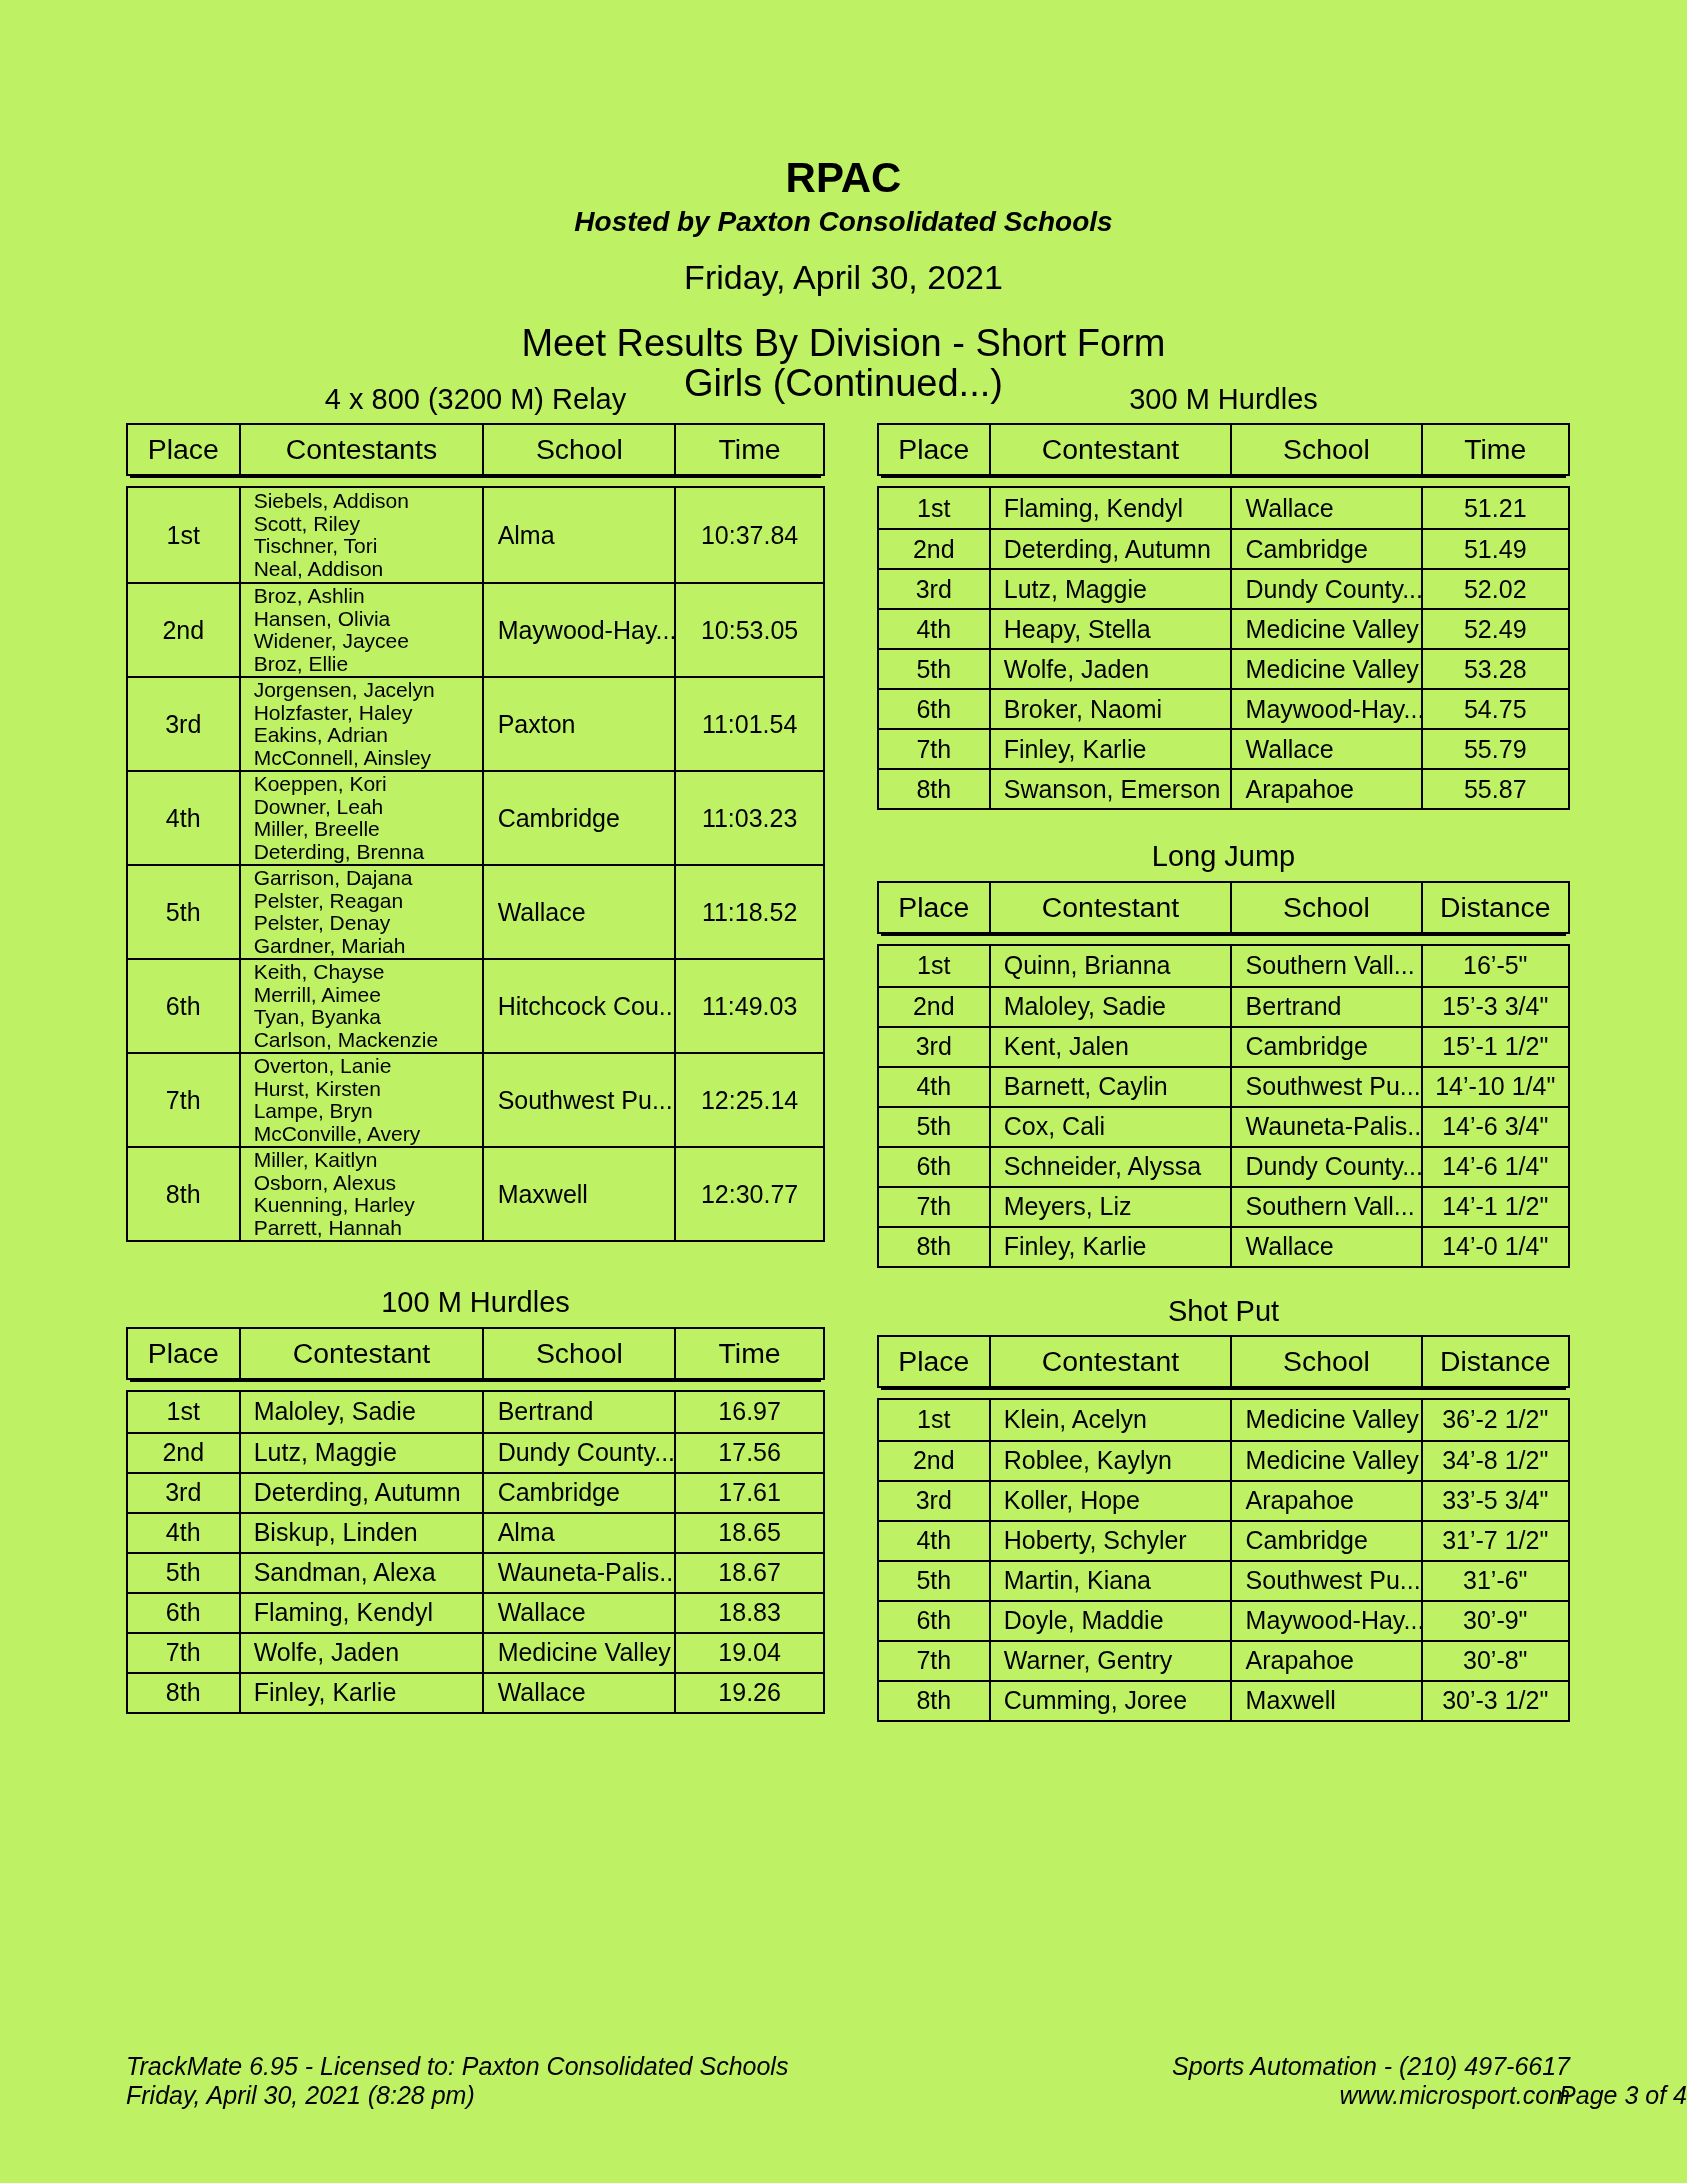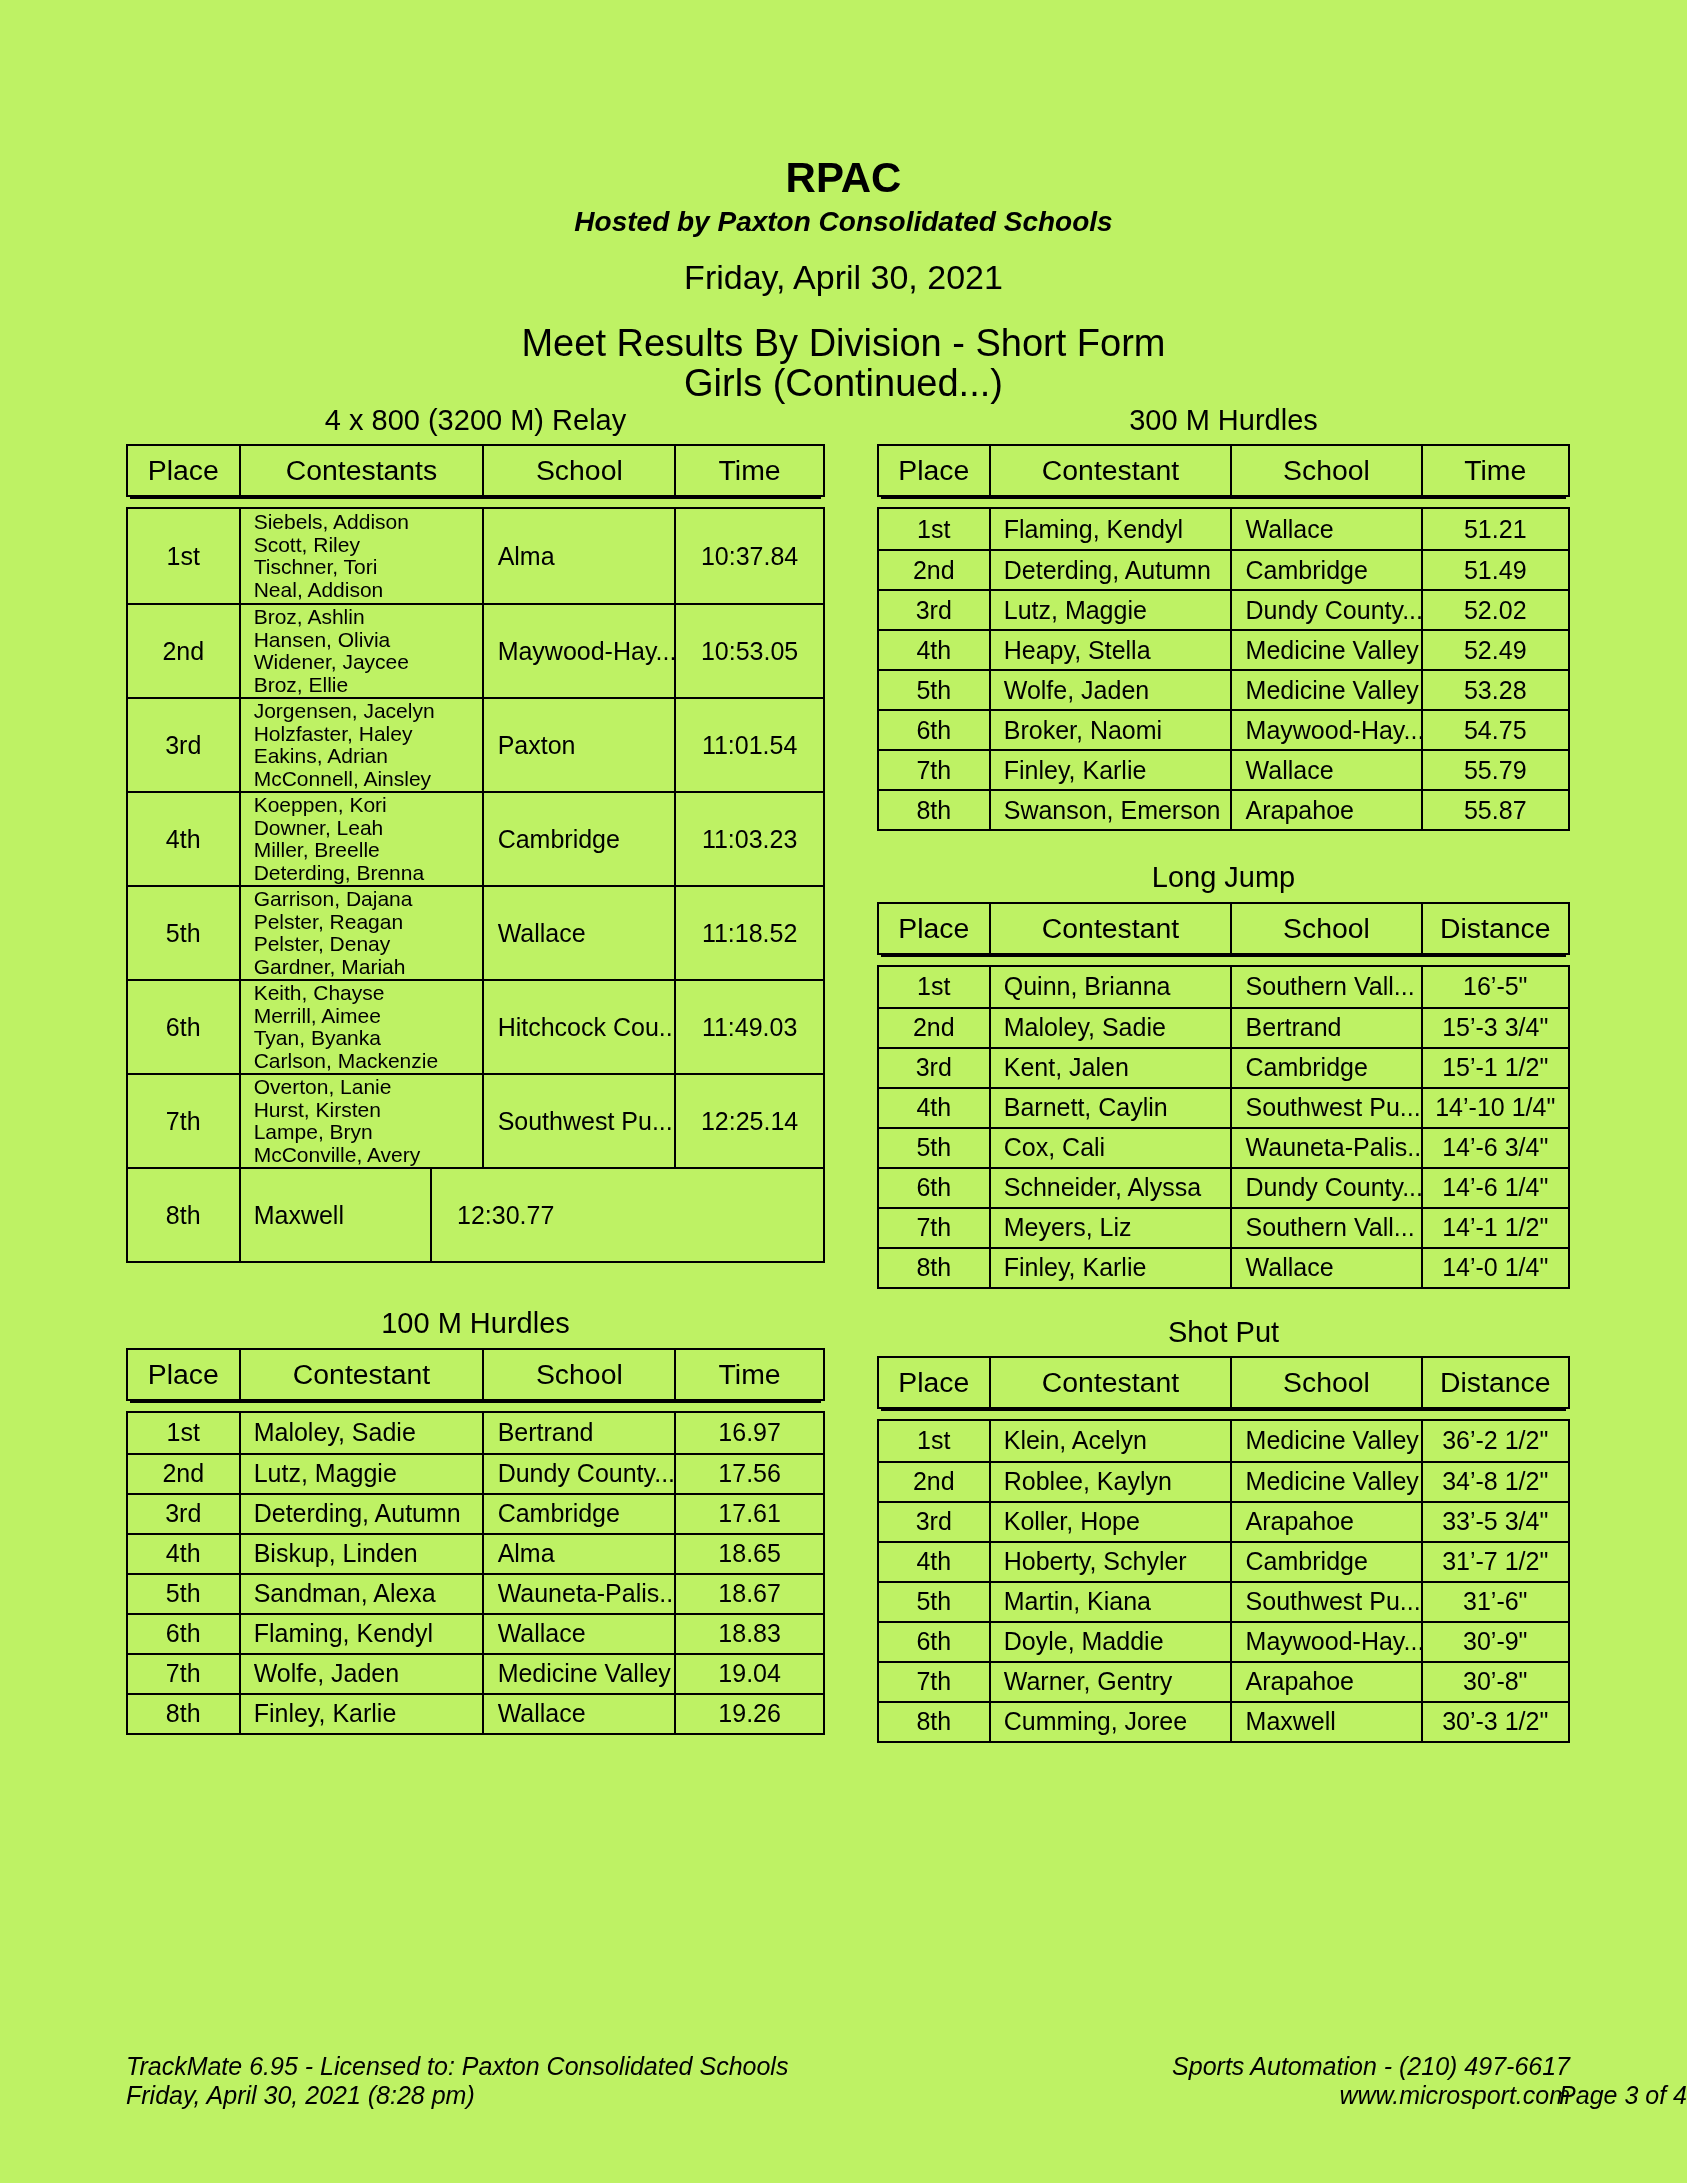--- a/index.html
+++ b/index.html
@@ -19,21 +19,21 @@
     top: 156px; left: 0; width: 100%;
     text-align: center;
   }
   .meet-name   { font-size: 42px; font-weight: bold; line-height: 44px; }
   .hosted-by   { font-size: 28px; font-weight: bold; font-style: italic; line-height: 41px; margin-top: 1px; }
   .meet-date   { font-size: 34px; line-height: 37px; margin-top: 17px; }
   .report-title{ font-size: 38px; line-height: 40px; margin-top: 26.5px; }
   .division    { font-size: 38px; line-height: 40px; }
 
   
-  .col { position: absolute; top: 406px; }
+  .col { position: absolute; top: 385px; }
   .col-left  { left: 126px;  width: 699px; }
   .col-right { left: 877px; width: 693px; }
 
   
   .table-section { }
   .table-title { text-align: center; font-size: 29px; line-height: 29px; margin-bottom: 9.3px; }
 
   .thead {
     display: flex;
     border: 2.6px solid #000;
@@ -196,20 +196,28 @@
                 <div>Hurst, Kirsten</div>
                 <div>Lampe, Bryn</div>
                 <div>McConville, Avery</div>
               </div>
             </div>
             <div class="td c-school">Southwest Pu...</div>
             <div class="td c-result">12:25.14</div>
           </div>
           <div class="tr">
             <div class="td c-place">8th</div>
+            <div class="td c-name">
+              <div class="names">
+                <div>Miller, Kaitlyn</div>
+                <div>Osborn, Alexus</div>
+                <div>Kuenning, Harley</div>
+                <div>Parrett, Hannah</div>
+              </div>
+            </div>
             <div class="td c-school">Maxwell</div>
             <div class="td c-result">12:30.77</div>
           </div>
         </div>
       </section>
     <section class="table-section" id="sec-3">
         <div class="table-title">100 M Hurdles</div>
         <div class="thead">
           <div class="th c-place">Place</div>
           <div class="th c-name">Contestant</div>

